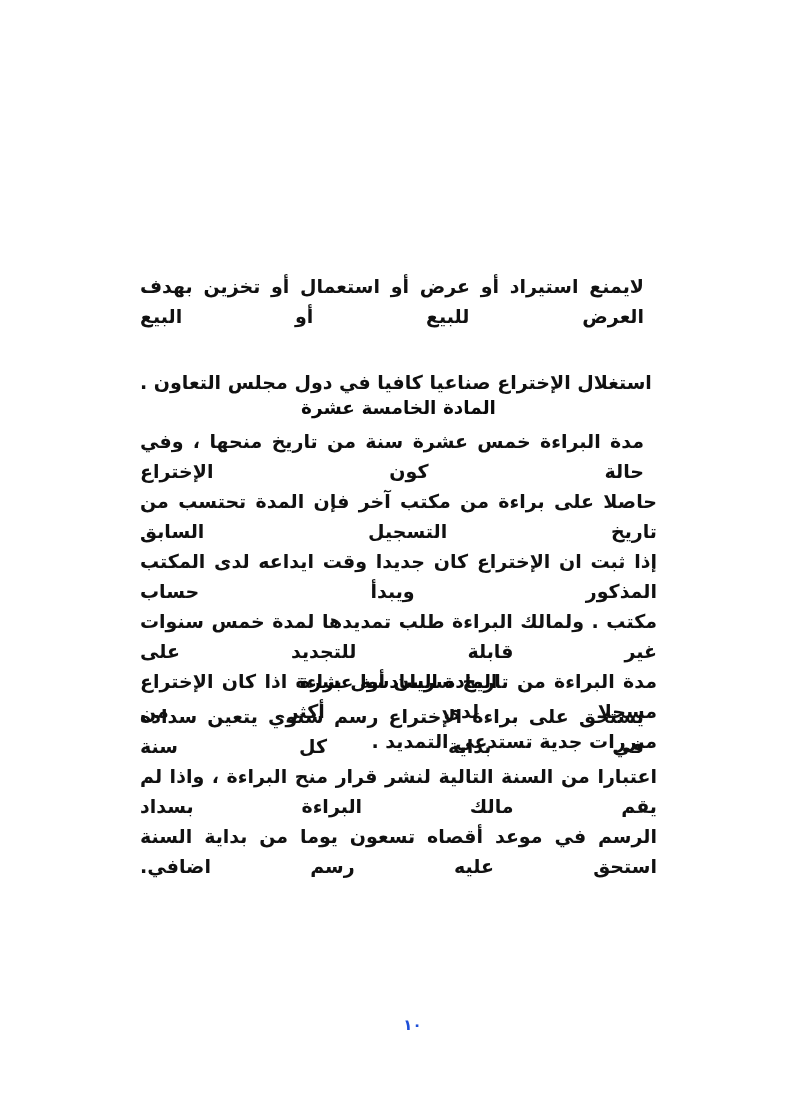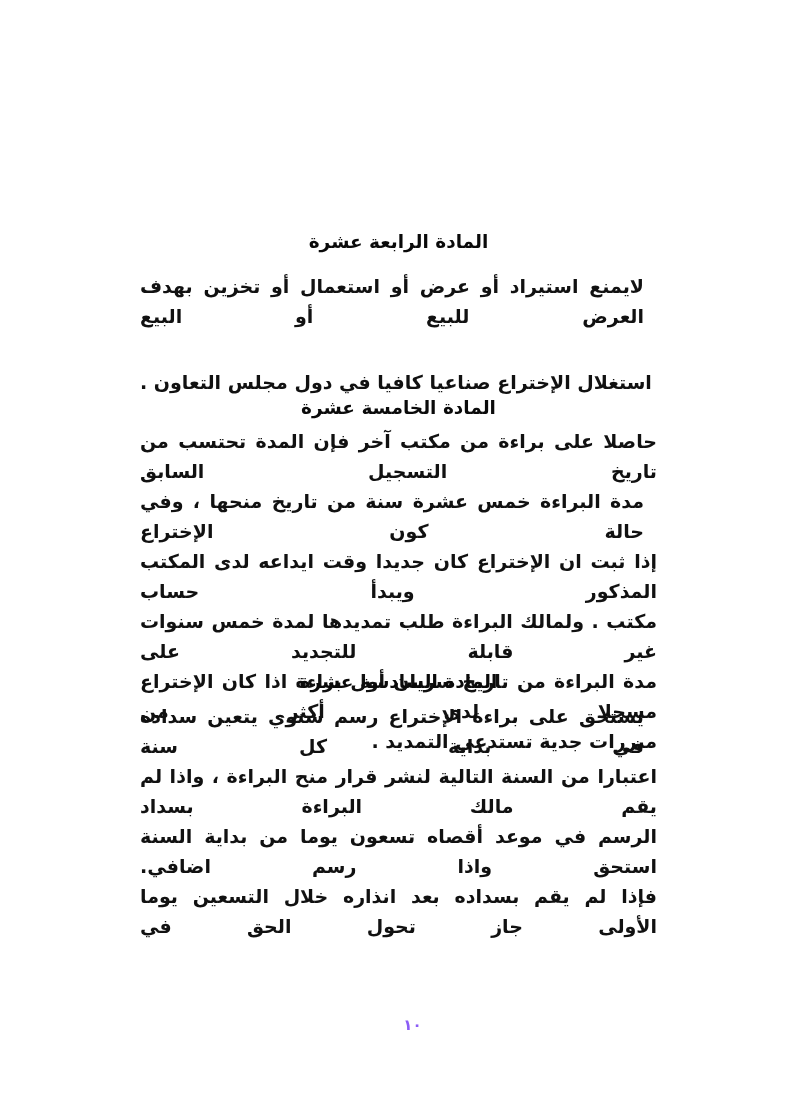--- a/index.html
+++ b/index.html
@@ -66,51 +66,49 @@
   .p3 { top: 701px; }
   .page-number {
     position: absolute;
     top: 1016px;
     left: 140px;
     width: 545px;
     text-align: center;
     direction: rtl;
     font-size: 15px;
     font-weight: bold;
-    color: #8b5cf6;
+    color: #1d4ed8;
     letter-spacing: 2px;
   }
 </style>
 </head>
 <body>
 
 <div class="page">
 
-  <h2 class="article-title t1">المادة الرابعة عشرة</h2>
 
   <div class="para p1">
     <div class="pline indent">لايمنع استيراد أو عرض أو استعمال أو تخزين بهدف العرض للبيع أو البيع</div>
     <div class="pline align-left">استغلال الإختراع صناعيا كافيا في دول مجلس التعاون .</div>
   </div>
 
   <h2 class="article-title t2">المادة الخامسة عشرة</h2>
 
   <div class="para p2">
+    <div class="pline indent">مدة البراءة خمس عشرة سنة من تاريخ منحها ، وفي حالة كون الإختراع</div>
     <div class="pline">حاصلا على براءة من مكتب آخر فإن المدة تحتسب من تاريخ التسجيل السابق</div>
-    <div class="pline indent">مدة البراءة خمس عشرة سنة من تاريخ منحها ، وفي حالة كون الإختراع</div>
     <div class="pline">إذا ثبت ان الإختراع كان جديدا وقت ايداعه لدى المكتب المذكور ويبدأ حساب</div>
     <div class="pline">مكتب . ولمالك البراءة طلب تمديدها لمدة خمس سنوات غير قابلة للتجديد على</div>
     <div class="pline">مدة البراءة من تاريخ سريان أول براءة اذا كان الإختراع مسجلا لدى أكثر من</div>
     <div class="pline align-right">مبررات جدية تستدعي التمديد .</div>
   </div>
 
   <h2 class="article-title t3">المادة السادسة عشرة</h2>
 
   <div class="para p3">
     <div class="pline indent">يستحق على براءة الإختراع رسم سنوي يتعين سداده في بداية كل سنة</div>
     <div class="pline">اعتبارا من السنة التالية لنشر قرار منح البراءة ، واذا لم يقم مالك البراءة بسداد</div>
-    <div class="pline">الرسم في موعد أقصاه تسعون يوما من بداية السنة استحق واذا رسم اضافي.</div>
-    <div class="pline">فإذا لم يقم بسداده بعد انذاره خلال التسعين يوما الأولى جاز تحول الحق في</div>
+    <div class="pline">الرسم في موعد أقصاه تسعون يوما من بداية السنة استحق عليه رسم اضافي.</div>
   </div>
 
   <div class="page-number">١٠</div>
 
 </div>
 
 </body></html>

